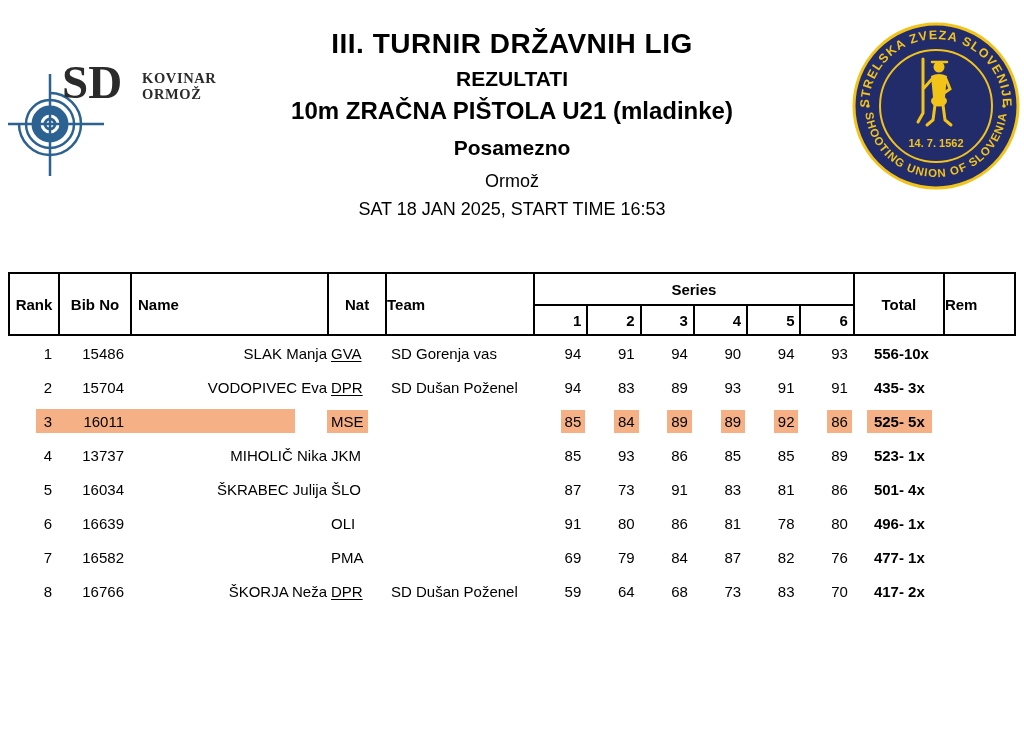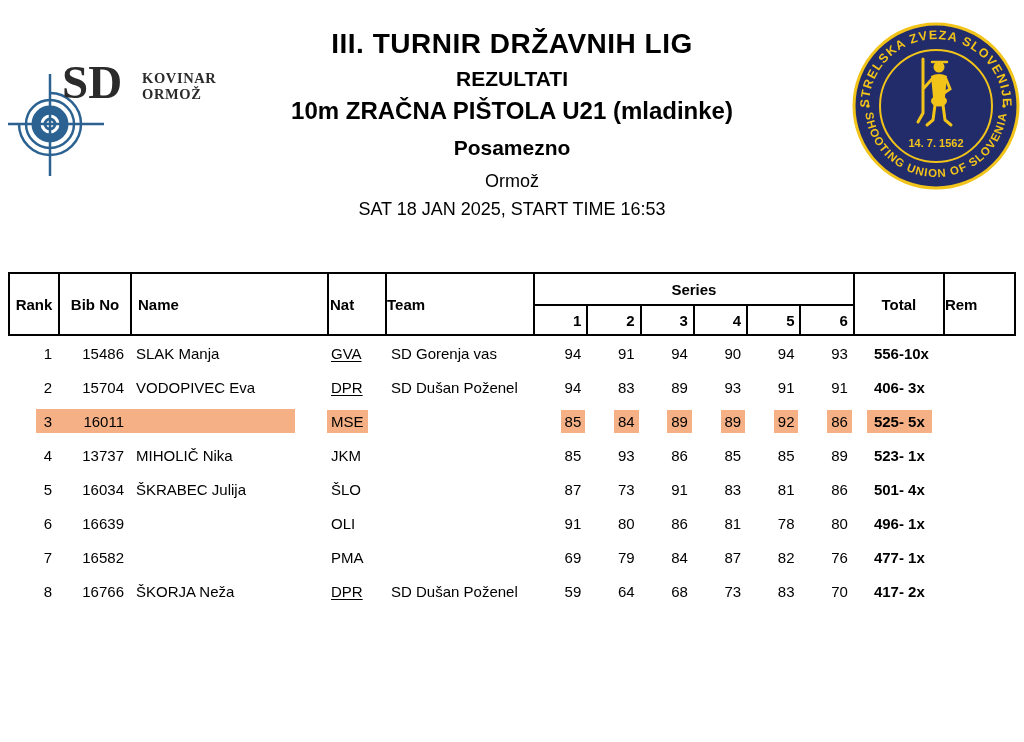--- a/index.html
+++ b/index.html
@@ -35,34 +35,34 @@
   .grid-cols {
     display:grid;
     grid-template-columns:50px 72px 197px 58px 148px 53.3px 53.3px 53.3px 53.3px 53.3px 53.4px 90px 73px;
   }
   .thead { grid-template-rows:32px 28px; border:2px solid #000; font-weight:bold; }
   .hc { display:flex; align-items:center; border-right:2px solid #000; box-sizing:border-box; }
   .span2 { grid-row:1 / 3; }
   .hc-rank   { grid-column:1;  justify-content:center; }
   .hc-bib    { grid-column:2;  justify-content:center; }
   .hc-name   { grid-column:3;  padding-left:6px; }
-  .hc-nat    { grid-column:4;  padding-left:1px; }
+  .hc-nat    { grid-column:4;  padding-left:16px; }
   .hc-team   { grid-column:5;  }
   .hc-series { grid-column:6 / 12; grid-row:1; justify-content:center; border-bottom:2.5px solid #000; }
   .hc-sub    { grid-row:2; justify-content:flex-end; padding-right:5px; }
   .hc-s1{grid-column:6}.hc-s2{grid-column:7}.hc-s3{grid-column:8}
   .hc-s4{grid-column:9}.hc-s5{grid-column:10}.hc-s6{grid-column:11}
   .hc-total  { grid-column:12; justify-content:center; }
   .hc-rem    { grid-column:13; border-right:none; }
 
   .trow { height:34px; align-items:center; position:relative; }
   .td { position:relative; z-index:1; }
   .d-rank  { grid-column:1;  text-align:right; padding-right:6px; }
   .d-bib   { grid-column:2;  text-align:right; padding-right:6px; }
-  .d-name  { grid-column:3;  padding-left:6px; white-space:nowrap; }
+  .d-name  { grid-column:3;  padding-left:6px; white-space:nowrap;text-align:right; }
   .d-nat   { grid-column:4;  padding-left:4px; }
   .d-team  { grid-column:5;  padding-left:6px; white-space:nowrap; }
   .d-s1{grid-column:6}.d-s2{grid-column:7}.d-s3{grid-column:8}
   .d-s4{grid-column:9}.d-s5{grid-column:10}.d-s6{grid-column:11}
   .d-num   { text-align:right; padding-right:5px; }
   .d-total { grid-column:12; font-weight:bold; padding-left:21px; white-space:pre; }
   .d-rem   { grid-column:13; padding-left:6px; }
 
   .u { text-decoration:underline; text-underline-offset:2px; }
   .hl { background:var(--highlight); padding:3px 4px; margin:-3px -4px; }
@@ -178,21 +178,21 @@
       <div class="td d-bib">15704</div>
       <div class="td d-name">VODOPIVEC Eva</div>
       <div class="td d-nat"><span class="u">DPR</span></div>
       <div class="td d-team">SD Dušan Poženel</div>
       <div class="td d-s1 d-num">94</div>
       <div class="td d-s2 d-num">83</div>
       <div class="td d-s3 d-num">89</div>
       <div class="td d-s4 d-num">93</div>
       <div class="td d-s5 d-num">91</div>
       <div class="td d-s6 d-num">91</div>
-      <div class="td d-total">406- 3x</div>
+      <div class="td d-total">435- 3x</div>
       <div class="td d-rem"></div>
     </div>
 
     <div class="grid-cols trow">
       <div class="strip"></div>
       <div class="td d-rank">3</div>
       <div class="td d-bib">16011</div>
       <div class="td d-nat"><span class="hl">MSE</span></div>
       <div class="td d-team"></div>
       <div class="td d-s1 d-num"><span class="hl">85</span></div>

